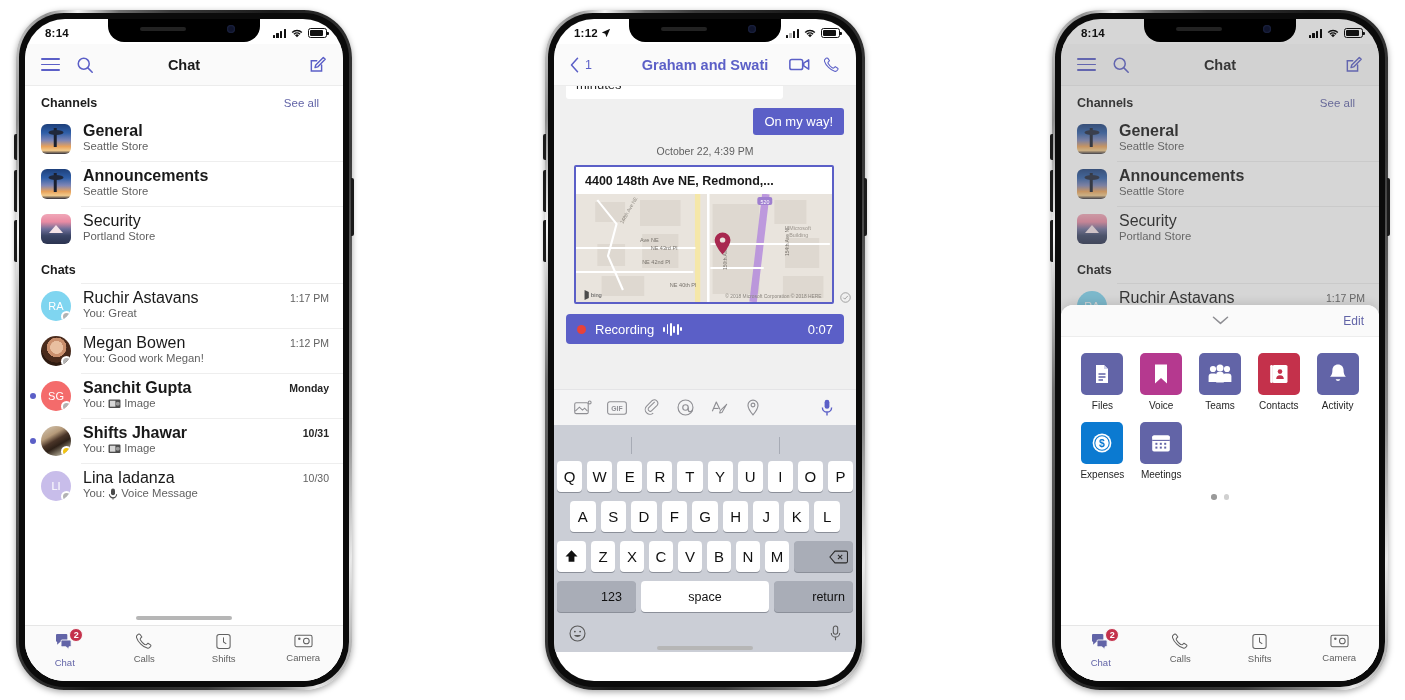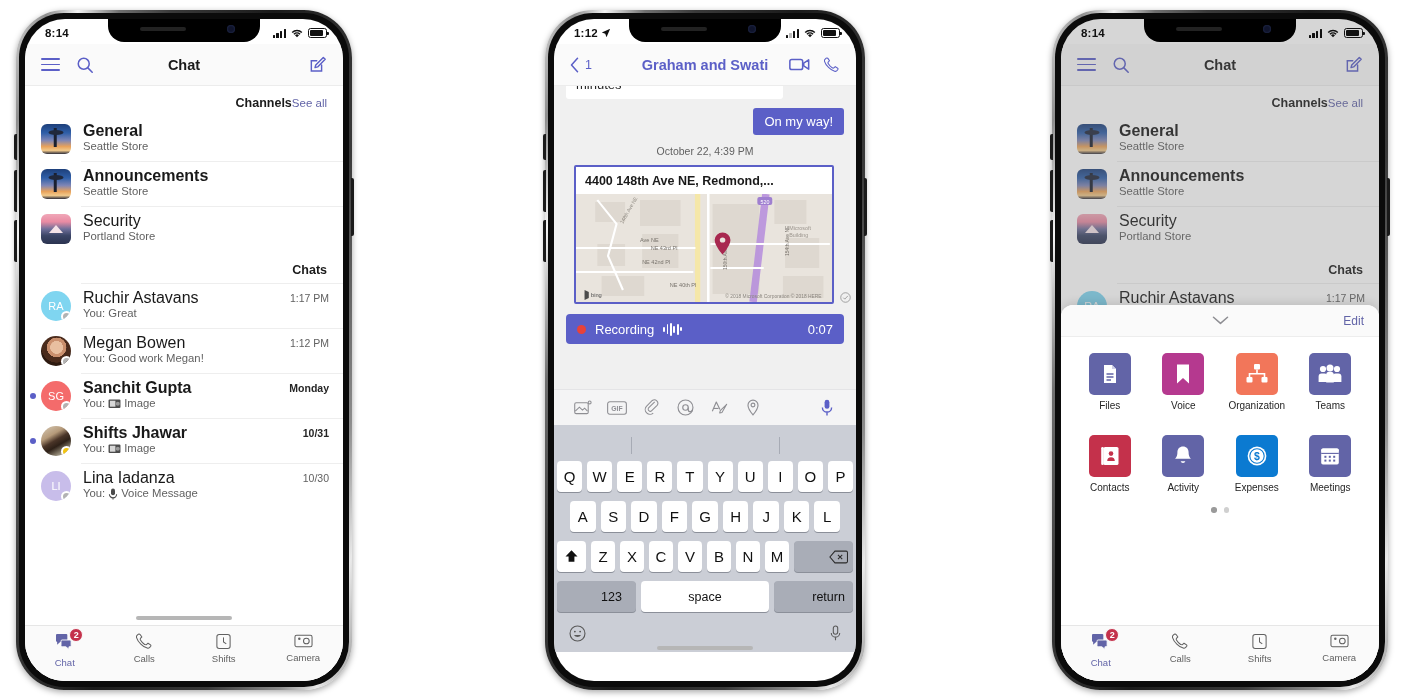--- a/index.html
+++ b/index.html
@@ -70,21 +70,21 @@
   .navbar .title { position:absolute; left:0; right:0; text-align:center; font-size:14.5px; font-weight:bold; color:#1a1a1a; pointer-events:none; }
   .nav-left { display:flex; align-items:center; gap:16px; z-index:2;}
   .nav-right { margin-left:auto; z-index:2; display:flex; align-items:center; gap:14px; }
 
   .hamb { width:19px; }
   .hamb span { display:block; height:1.8px; background:#5b5fc7; border-radius:1px; margin-bottom:4px; }
   .hamb span:last-child{margin-bottom:0;}
 
   
   .content { background:#fff; height: calc(100% - 67px); position:relative; overflow:hidden; }
-  .sec-head { display:flex; align-items:center; justify-content:flex-end; padding: 10px 16px 6px 16px; }
+  .sec-head { display:flex; align-items:center; justify-content:space-between; padding: 10px 24px 6px 16px; }
   .sec-head .t { font-size:12.5px; font-weight:bold; color:#1b1b1b; }
   .sec-head .a { font-size:11.5px; color:#6264a7; }
 
   .row { display:flex; align-items:center; padding: 7px 14px 7px 16px; position:relative; }
   .row + .row:before, .row.sep:before { content:""; position:absolute; left:56px; right:0; top:0; height:1px; background:#eeeeee; }
   .row .av { width:30px; height:30px; border-radius:6px; flex:0 0 30px; margin-right:12px; overflow:hidden; position:relative; }
   .row .av.circ { border-radius:50%; }
   .row .txt { flex:1; min-width:0; }
   .row .n { font-size:16px; color:#191919; line-height:15px; }
   .row .n.b { font-weight:bold; }
@@ -155,21 +155,21 @@
   .key.space { flex:4.2; font-size:12.5px; }
   .kb .bottomrow { display:flex; align-items:center; justify-content:space-between; padding:1px 12px 4px; height:28px; }
 
   
   .dim { position:absolute; inset:0; background:rgba(120,120,120,.30); z-index:20; }
   .sheet { position:absolute; left:0; right:0; bottom:0; top:286px; background:#fff; border-radius:12px 12px 0 0; z-index:25;
            box-shadow:0 -2px 10px rgba(0,0,0,.12); }
   .sheet-head { height:32px; display:flex; align-items:center; justify-content:center; position:relative; border-bottom:1px solid #ededed; background:#fafafa; border-radius:12px 12px 0 0;}
   .sheet-head .edit { position:absolute; right:15px; font-size:12px; color:#6264a7; }
   .chev { width:17px; height:9px; }
-  .applist { display:grid; grid-template-columns: repeat(4,1fr); row-gap:24px; padding:16px 12px 0; }
+  .applist { display:grid; grid-template-columns: repeat(5,1fr); row-gap:11px; padding:16px 12px 0; }
   .app { display:flex; flex-direction:column; align-items:center; gap:5px; }
   .app .tile { width:42px; height:42px; border-radius:5px; display:flex; align-items:center; justify-content:center; }
   .app .cap { font-size:10px; color:#252525; }
   .dots { display:flex; justify-content:center; gap:7px; margin-top:14px; }
   .dots i { width:5.5px; height:5.5px; border-radius:50%; background:#9a9a9a; display:block; }
   .dots i.off { background:#d0d0d0; }
 </style>
 </head>
 <body>
 
@@ -783,31 +783,20 @@
         </div>
         <div class="app">
           <div class="tile" style="background:#b5398f;">
             <svg width="16" height="22" viewBox="0 0 16 22">
                   <path d="M2 1.5h12v19l-6-5.6-6 5.6z" fill="#fff"></path>
                 </svg>
           </div>
           <div class="cap">Voice</div>
         </div>
         <div class="app">
-          <div class="tile" style="background:#f2765a;">
-            <svg width="24" height="22" viewBox="0 0 24 22">
-              <rect x="9" y="1" width="6" height="5.6" rx="1" fill="#fff"></rect>
-              <rect x="1.5" y="14" width="6" height="5.6" rx="1" fill="#fff"></rect>
-              <rect x="16.5" y="14" width="6" height="5.6" rx="1" fill="#fff"></rect>
-              <path d="M12 6.6v4.2M4.5 14v-3.2h15V14" fill="none" stroke="#fff" stroke-width="1.6"></path>
-            </svg>
-          </div>
-          <div class="cap">Organization</div>
-        </div>
-        <div class="app">
           <div class="tile" style="background:#6264a7;">
             <svg width="26" height="20" viewBox="0 0 26 20">
               <circle cx="6" cy="5" r="3.1" fill="#fff"></circle>
                   <circle cx="13" cy="4" r="3.5" fill="#fff"></circle>
                   <circle cx="20" cy="5" r="3.1" fill="#fff"></circle>
               <path d="M1.6 18v-5.4a3 3 0 0 1 3-3h2.8a3 3 0 0 1 3 3V18z" fill="#fff"></path>
               <path d="M9.2 18.6V11a3.2 3.2 0 0 1 3.2-3.2h1.2A3.2 3.2 0 0 1 16.8 11v7.6z" fill="#fff"></path>
               <path d="M15.6 18v-5.4a3 3 0 0 1 3-3h2.8a3 3 0 0 1 3 3V18z" fill="#fff"></path>
             </svg>
           </div>

